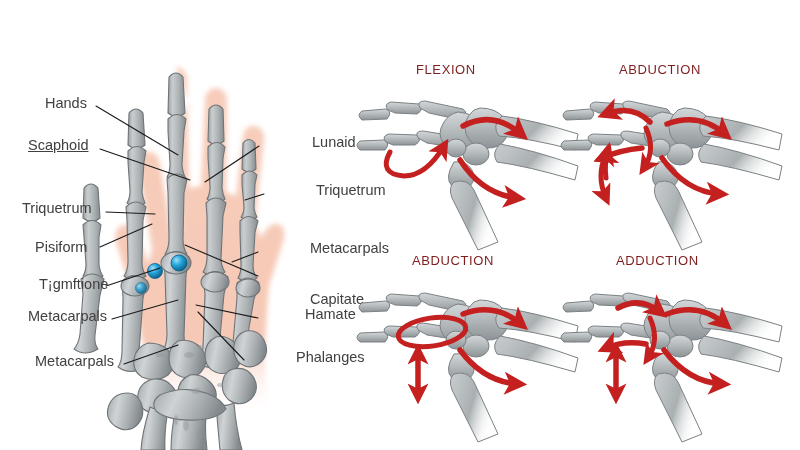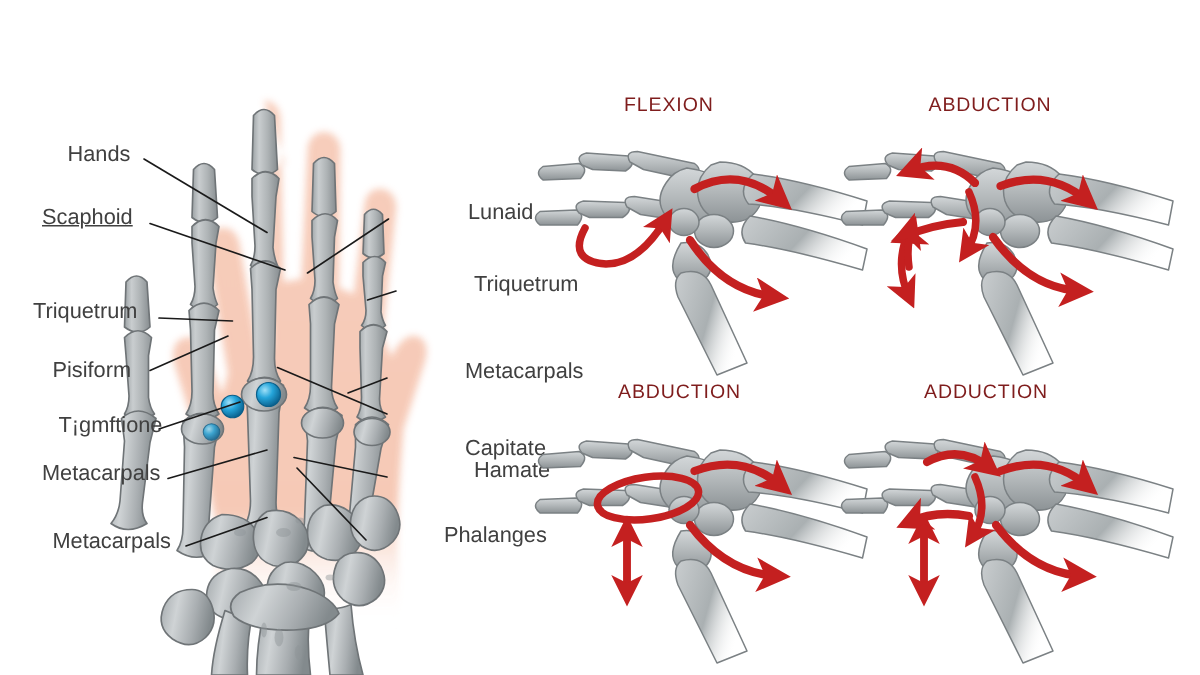--- a/index.html
+++ b/index.html
@@ -197,21 +197,21 @@
         <div class="anno-label left" style="left: 35px; top: 185px;">Pisiform</div>
         <div class="anno-label left" style="left: 28px; top: 222px; margin-left: 11px;">T¡gmftione</div>
         <div class="anno-label left" style="left: 28px; top: 254px;">Metacarpals</div>
         <div class="anno-label left" style="left: 35px; top: 299px;">Metacarpals</div>
       </div>
     <div id="labels-right-host">
         <div class="anno-label right" style="left: 264px; top: 80px;">Lunaid</div>
         <div class="anno-label right" style="left: 268px; top: 128px;">Triquetrum</div>
         <div class="anno-label right" style="left: 262px; top: 186px;">Metacarpals</div>
         <div class="anno-label right" style="left: 262px; top: 210px; margin-top: 27px;">Capitate</div>
-        <div class="anno-label right" style="left: 268px; top: 252px;">Hamate</div>
+        <div class="anno-label right" style="left: 257px; top: 252px;">Hamate</div>
         <div class="anno-label right" style="left: 248px; top: 295px;">Phalanges</div>
       </div>
   </div>
 
   <div id="right-panel">
 
     <div class="panel-heading" style="left:58px; top:10px;">FLEXION</div>
     <div class="panel-heading" style="left:261px; top:10px;">ABDUCTION</div>
     <div class="panel-heading" style="left:54px; top:201px;text-align:right;">ABDUCTION</div>
     <div class="panel-heading" style="left:258px; top:201px;">ADDUCTION</div>

